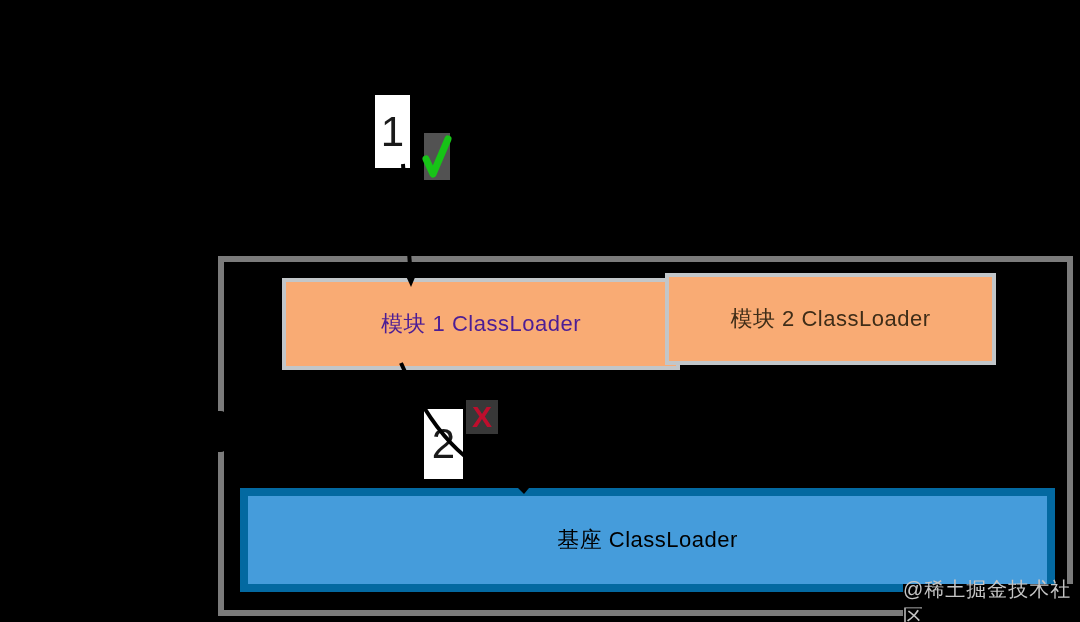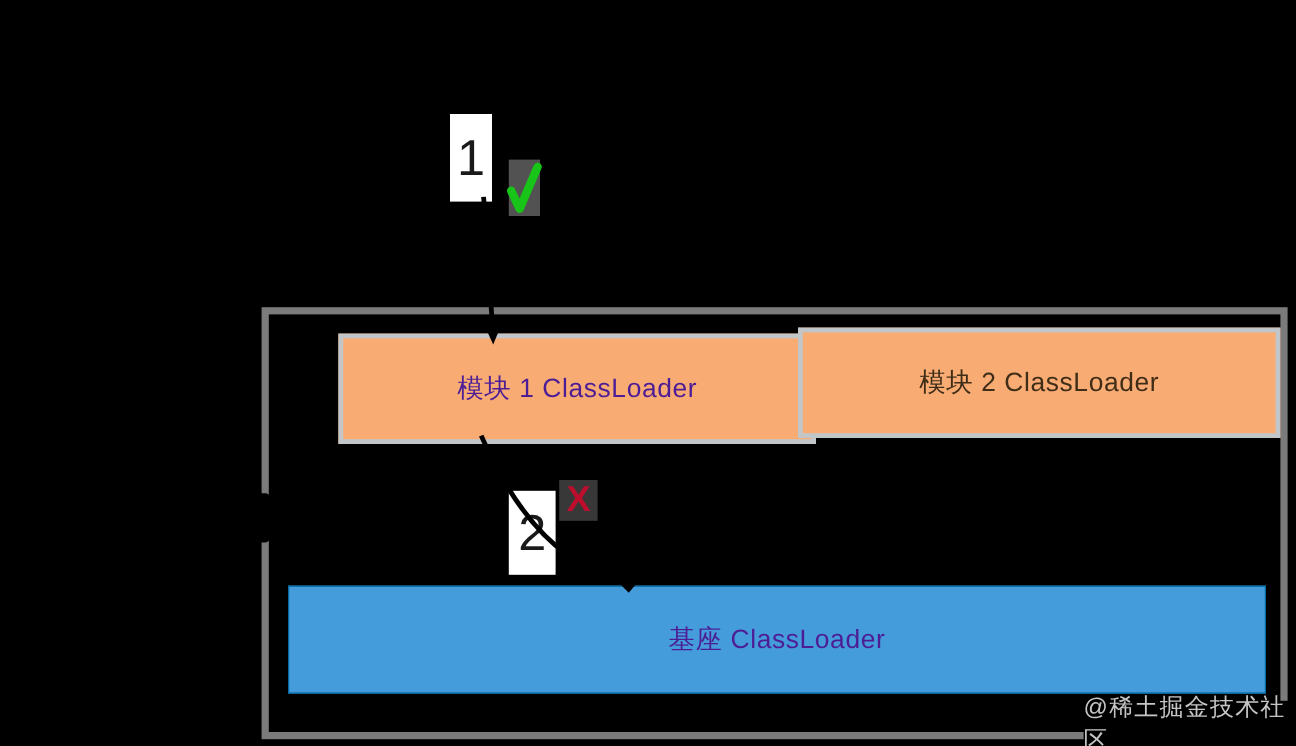--- a/index.html
+++ b/index.html
@@ -6,24 +6,24 @@
   *{box-sizing:border-box;font-family:"Liberation Sans","DejaVu Sans",sans-serif;}
   #canvas{position:relative;width:1080px;height:622px;background:#000;overflow:hidden;}
 
   .frame{position:absolute;left:218px;top:256px;width:855px;height:360px;
          border:6px solid #7B7B7B;background:transparent;z-index:1;}
 
   .box{position:absolute;display:flex;align-items:center;justify-content:center;
        font-size:22px;letter-spacing:0.5px;z-index:2;}
   .box-module1{left:240px;top:278px;width:398px;height:92px;
        background:#F9AB74;border:4px solid #C2C6C9;color:#4c1d95;margin-left:42px;}
-  .box-module2{left:665px;top:273px;width:402px;height:92px;
+  .box-module2{left:665px;top:273px;width:331px;height:92px;
        background:#F9AB74;border:4px solid #C2C6C9;color:#3F2D18;}
-  .box-base{left:240px;top:488px;width:815px;height:90px;
-       background:#459CDB;border:1px solid #0369a1;color:#4c1d95;}
+  .box-base{left:240px;top:488px;width:815px;height:104px;
+       background:#459CDB;border:8px solid #0369a1;color:#000000;}
 
   .step-label{position:absolute;background:#FFFFFF;display:flex;align-items:center;
        justify-content:center;color:#1A1A1A;font-size:42px;font-weight:400;z-index:3;}
   .step-label-1{left:375px;top:95px;width:35px;height:73px;}
   .step-label-2{left:424px;top:409px;width:39px;height:70px;}
 
   .check-backdrop{position:absolute;left:424px;top:133px;width:26px;height:47px;
        background:rgba(255,255,255,0.32);z-index:3;}
   .check-svg{position:absolute;left:418px;top:128px;width:36px;height:56px;z-index:4;pointer-events:none;}
 

